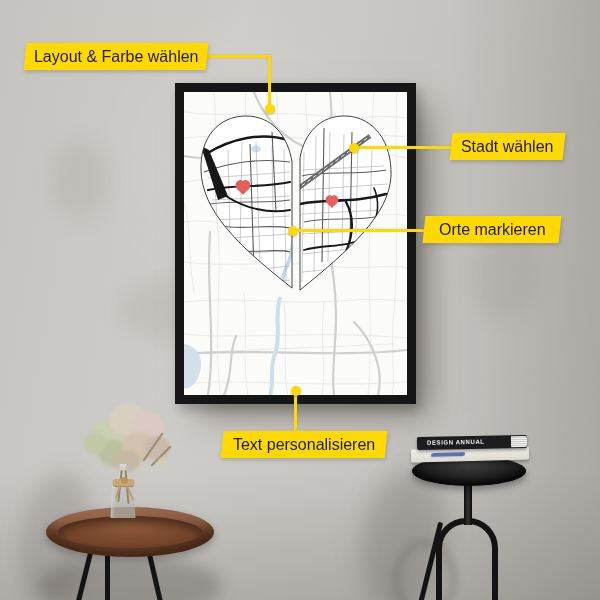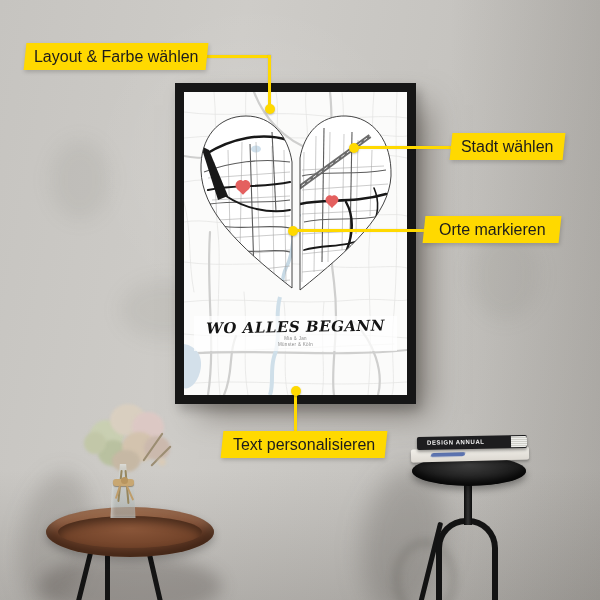--- a/index.html
+++ b/index.html
@@ -219,25 +219,20 @@
         <path d="M108,70 C104,44 88,24 62,24 C34,24 16,46 17,78 C18,118 52,152 108,196 Z" fill="none" stroke="#2f2f2f" stroke-width="0.9"></path>
         <path d="M116,66 C120,42 136,23 162,24 C190,25 208,50 207,84 C205,122 168,156 116,198 Z" fill="none" stroke="#2f2f2f" stroke-width="0.9"></path>
 
         <g transform="translate(59,98) scale(2.2)">
           <path d="M0,2.2 C-1.2,0.6 -3.4,-0.4 -3.4,-2.2 C-3.4,-3.6 -2.2,-4.6 -1,-4.6 C-0.2,-4.6 0,-4 0,-4 C0,-4 0.2,-4.6 1,-4.6 C2.2,-4.6 3.4,-3.6 3.4,-2.2 C3.4,-0.4 1.2,0.6 0,2.2 Z" fill="#e4605f"></path>
         </g>
         <g transform="translate(148,112) scale(1.9)">
           <path d="M0,2.2 C-1.2,0.6 -3.4,-0.4 -3.4,-2.2 C-3.4,-3.6 -2.2,-4.6 -1,-4.6 C-0.2,-4.6 0,-4 0,-4 C0,-4 0.2,-4.6 1,-4.6 C2.2,-4.6 3.4,-3.6 3.4,-2.2 C3.4,-0.4 1.2,0.6 0,2.2 Z" fill="#e4605f"></path>
         </g>
       </svg>
-      <div class="poster-caption">
-        <div class="poster-title">WO ALLES BEGANN</div>
-        <div class="poster-sub">Mia &amp; Jan</div>
-        <div class="poster-sub">Münster &amp; Köln</div>
-      </div>
     </div>
   </div>
 
   <div class="layer callout" style="left:25px;top:43px;width:182px;">
     <span>Layout &amp; Farbe wählen</span>
   </div>
   <div class="layer conn" style="left:205px;top:55px;width:66px;height:3px;"></div>
   <div class="layer conn" style="left:268px;top:55px;width:3px;height:54px;"></div>
   <div class="layer dot" style="left:265px;top:104px;"></div>
 

